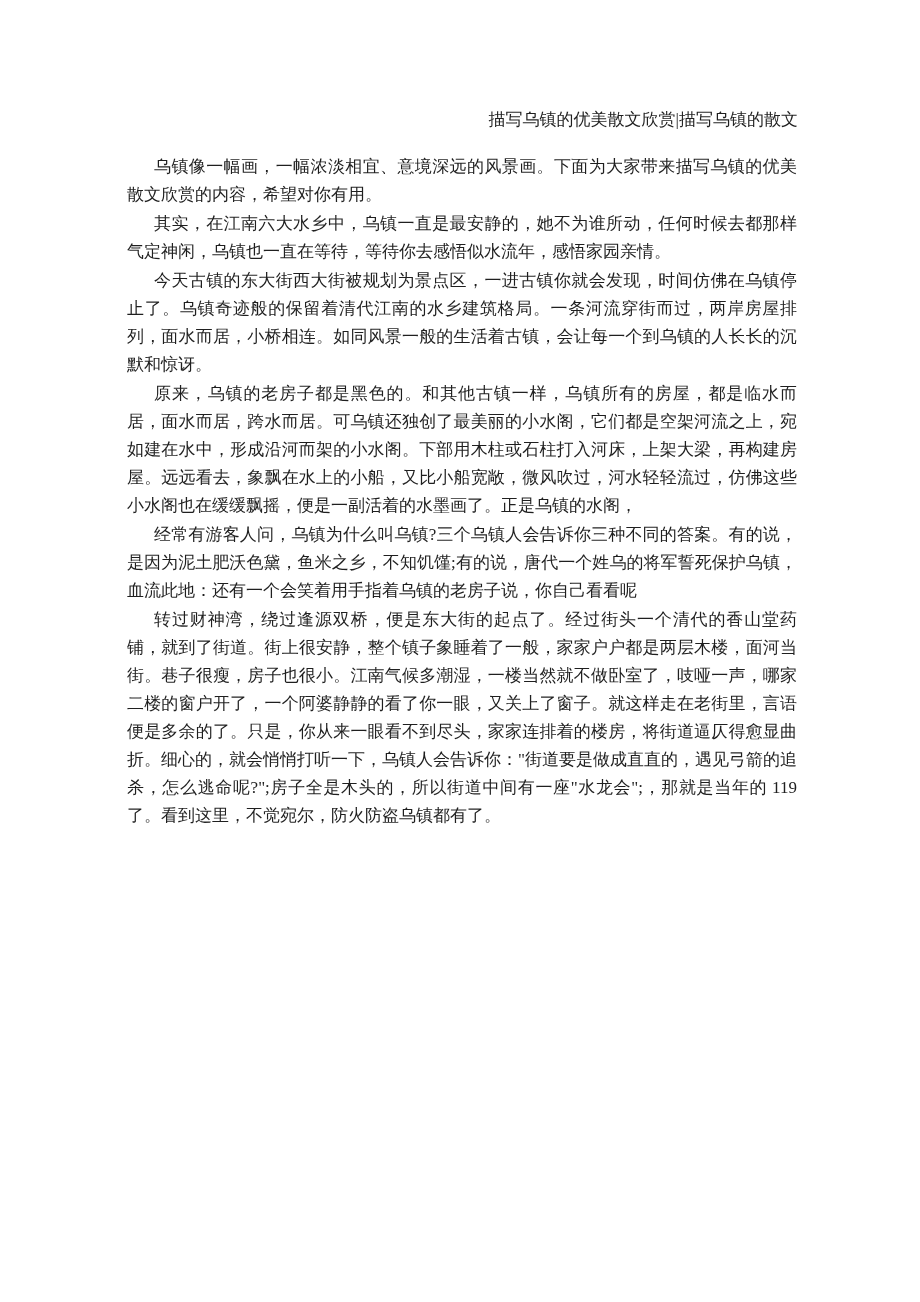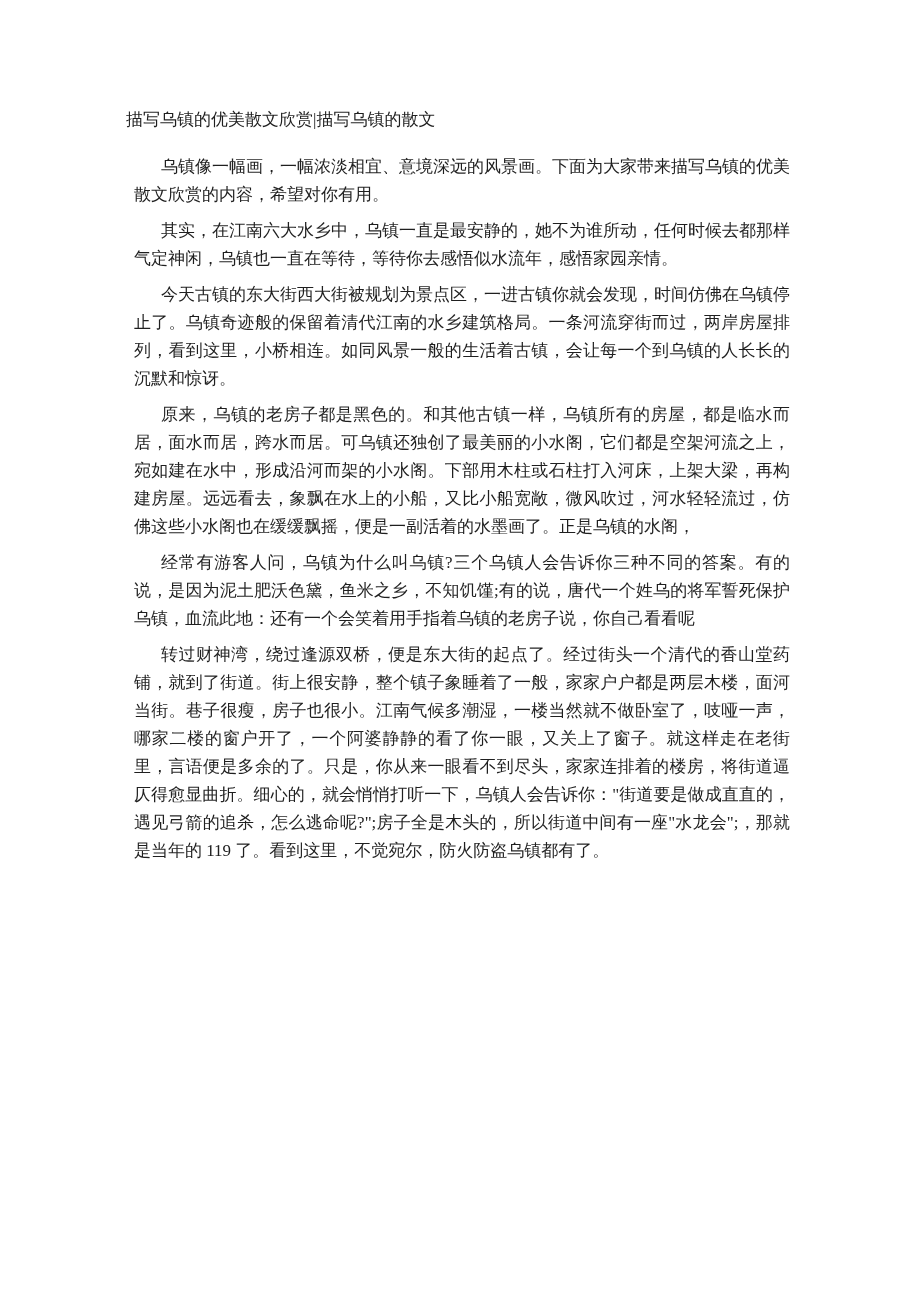--- a/index.html
+++ b/index.html
@@ -19,40 +19,40 @@
     padding: 106px 122px 0 126px;
     background: #ffffff;
     font-family: "Liberation Serif", "DejaVu Serif", serif;
     font-size: 17px;
     line-height: 28px;
     color: #1f1f1f;
   }
   .doc-title {
     font-size: 17px;
     font-weight: normal;
-    text-align: left;
+    text-align: right;
     margin: 0 0 19px 0;
     line-height: 28px;
     color: #1f1f1f;
   }
   .doc-body p {
-    margin: 8px;
+    margin: 1px;
     padding: 0;
     text-indent: 27px;
     text-align: justify;
     text-justify: inter-ideograph;
     word-break: break-all;
   }
 </style>
 </head>
 <body>
 
 <div class="page">
   <h1 class="doc-title">描写乌镇的优美散文欣赏|描写乌镇的散文</h1>
   <div class="doc-body">
     <p>乌镇像一幅画，一幅浓淡相宜、意境深远的风景画。下面为大家带来描写乌镇的优美散文欣赏的内容，希望对你有用。</p>
     <p>其实，在江南六大水乡中，乌镇一直是最安静的，她不为谁所动，任何时候去都那样气定神闲，乌镇也一直在等待，等待你去感悟似水流年，感悟家园亲情。</p>
-    <p>今天古镇的东大街西大街被规划为景点区，一进古镇你就会发现，时间仿佛在乌镇停止了。乌镇奇迹般的保留着清代江南的水乡建筑格局。一条河流穿街而过，两岸房屋排列，看到这里，小桥相连。如同风景一般的生活着古镇，会让每一个到乌镇的人长长的沉默和惊讶。</p>
+    <p>今天古镇的东大街西大街被规划为景点区，一进古镇你就会发现，时间仿佛在乌镇停止了。乌镇奇迹般的保留着清代江南的水乡建筑格局。一条河流穿街而过，两岸房屋排列，面水而居，小桥相连。如同风景一般的生活着古镇，会让每一个到乌镇的人长长的沉默和惊讶。</p>
     <p>原来，乌镇的老房子都是黑色的。和其他古镇一样，乌镇所有的房屋，都是临水而居，面水而居，跨水而居。可乌镇还独创了最美丽的小水阁，它们都是空架河流之上，宛如建在水中，形成沿河而架的小水阁。下部用木柱或石柱打入河床，上架大梁，再构建房屋。远远看去，象飘在水上的小船，又比小船宽敞，微风吹过，河水轻轻流过，仿佛这些小水阁也在缓缓飘摇，便是一副活着的水墨画了。正是乌镇的水阁，</p>
     <p>经常有游客人问，乌镇为什么叫乌镇?三个乌镇人会告诉你三种不同的答案。有的说，是因为泥土肥沃色黛，鱼米之乡，不知饥馑;有的说，唐代一个姓乌的将军誓死保护乌镇，血流此地：还有一个会笑着用手指着乌镇的老房子说，你自己看看呢</p>
     <p>转过财神湾，绕过逢源双桥，便是东大街的起点了。经过街头一个清代的香山堂药铺，就到了街道。街上很安静，整个镇子象睡着了一般，家家户户都是两层木楼，面河当街。巷子很瘦，房子也很小。江南气候多潮湿，一楼当然就不做卧室了，吱哑一声，哪家二楼的窗户开了，一个阿婆静静的看了你一眼，又关上了窗子。就这样走在老街里，言语便是多余的了。只是，你从来一眼看不到尽头，家家连排着的楼房，将街道逼仄得愈显曲折。细心的，就会悄悄打听一下，乌镇人会告诉你："街道要是做成直直的，遇见弓箭的追杀，怎么逃命呢?";房子全是木头的，所以街道中间有一座"水龙会";，那就是当年的 119 了。看到这里，不觉宛尔，防火防盗乌镇都有了。</p>
   </div>
 </div>
 
 </body></html>

